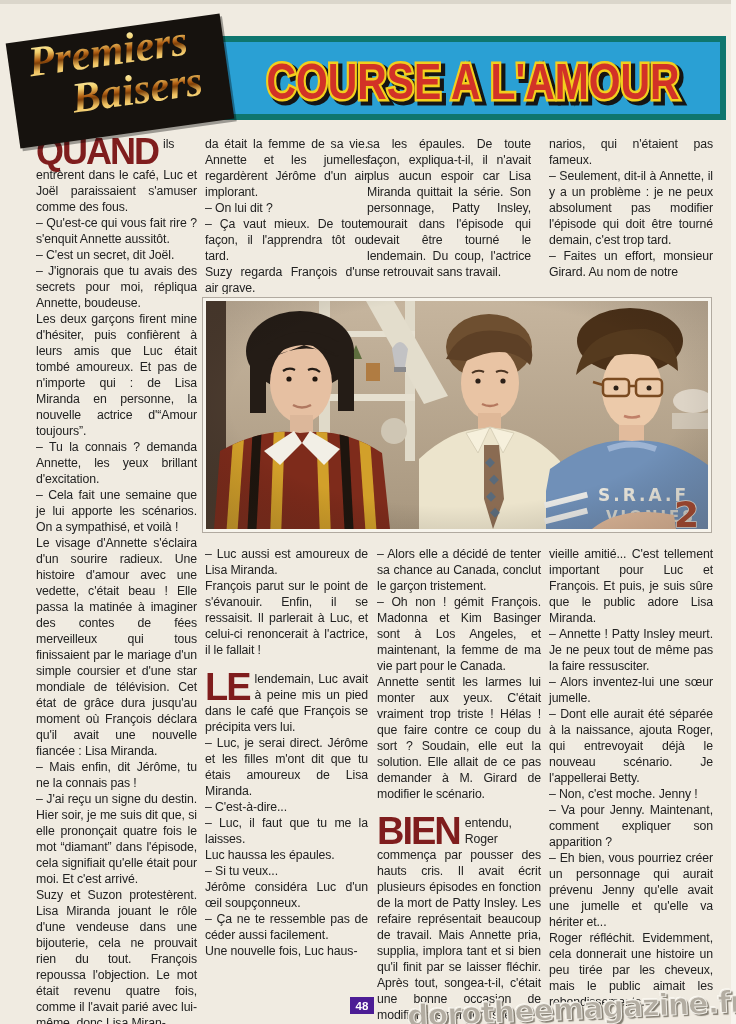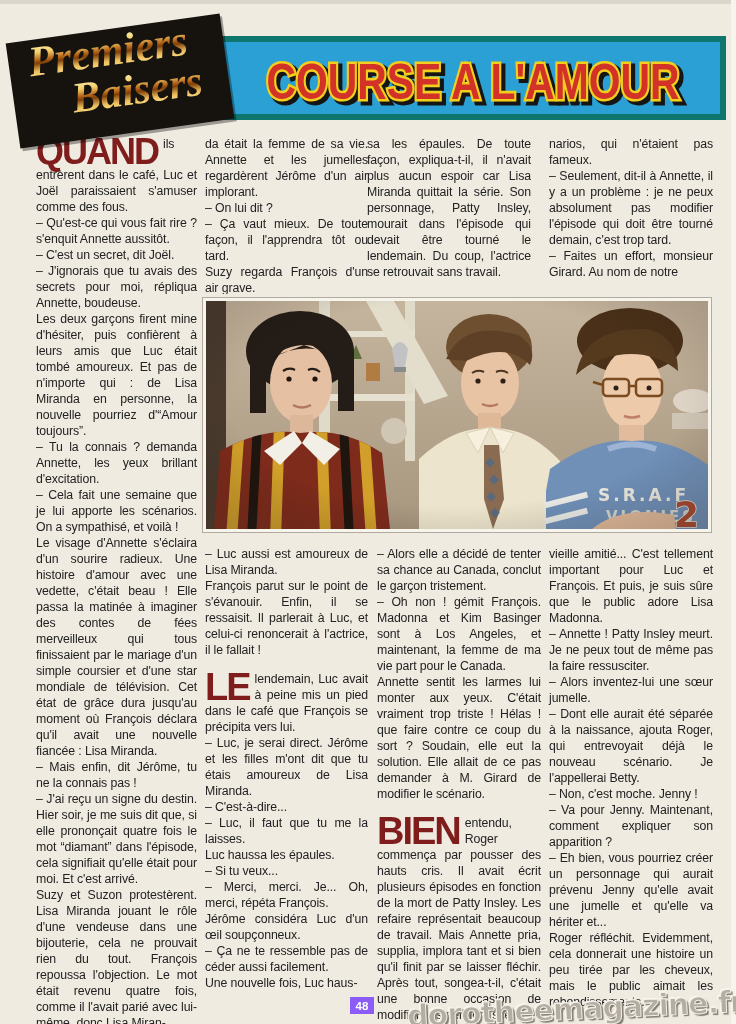--- a/index.html
+++ b/index.html
@@ -51,21 +51,21 @@
     position:absolute;left:203px;top:298px;width:508px;height:234px;
     border:3px solid #f7f4ec;box-sizing:border-box;
     box-shadow:0 0 0 1px rgba(60,50,40,.35);
     background:#b9a890;overflow:hidden;
   }
   .photo svg{display:block;width:100%;height:100%;}
 
   
   .pagenum{
     position:absolute;left:350px;top:997px;width:24px;height:17px;
-    background:#8b5cf6;color:#fff;font-weight:bold;font-size:11.5px;
+    background:#4c1d95;color:#fff;font-weight:bold;font-size:11.5px;
     display:flex;align-items:center;justify-content:center;
   }
   .watermark{
     position:absolute;right:-8px;bottom:-2px;
     transform:rotate(-2.5deg);
     font-family:"DejaVu Sans",sans-serif;font-weight:bold;font-size:30px;
     color:#b3ada2;letter-spacing:-1px;
     -webkit-text-stroke:1px #f3f0e9;
     text-shadow:2px 2px 1px #837d71,-1px -1px 0 #fffdf6;
     white-space:nowrap;
@@ -87,21 +87,21 @@
   <div class="logo-line logo-l1">Premiers</div>
   <div class="logo-line logo-l2">Baisers</div>
 </div>
 
 <div class="col" style="left:36px;top:136px;width:161px;">
   <p class="para"><span class="dropcap">QUAND</span><span>ils entrèrent dans le café, Luc et Joël paraissaient s'amuser comme des fous.</span></p>
   <div>
       <p class="para">– Qu'est-ce qui vous fait rire ? s'enquit Annette aussitôt.</p>
       <p class="para">– C'est un secret, dit Joël.</p>
       <p class="para">– J'ignorais que tu avais des secrets pour moi, répliqua Annette, boudeuse.</p>
-      <p class="para">Les deux garçons firent mine d'hésiter, puis confièrent à leurs amis que Luc était tombé amoureux. Et pas de n'importe qui : de Lisa Miranda en personne, la nouvelle pourriez d'“Amour toujours”.</p>
+      <p class="para">Les deux garçons firent mine d'hésiter, puis confièrent à leurs amis que Luc était tombé amoureux. Et pas de n'importe qui : de Lisa Miranda en personne, la nouvelle actrice d'“Amour toujours”.</p>
       <p class="para">– Tu la connais ? demanda Annette, les yeux brillant d'excitation.</p>
       <p class="para">– Cela fait une semaine que je lui apporte les scénarios. On a sympathisé, et voilà !</p>
       <p class="para">Le visage d'Annette s'éclaira d'un sourire radieux. Une histoire d'amour avec une vedette, c'était beau ! Elle passa la matinée à imaginer des contes de fées merveilleux qui tous finissaient par le mariage d'un simple coursier et d'une star mondiale de télévision. Cet état de grâce dura jusqu'au moment où François déclara qu'il avait une nouvelle fiancée : Lisa Miranda.</p>
       <p class="para">– Mais enfin, dit Jérôme, tu ne la connais pas !</p>
       <p class="para">– J'ai reçu un signe du destin. Hier soir, je me suis dit que, si elle prononçait quatre fois le mot “diamant” dans l'épisode, cela signifiait qu'elle était pour moi. Et c'est arrivé.</p>
       <p class="para">Suzy et Suzon protestèrent. Lisa Miranda jouant le rôle d'une vendeuse dans une bijouterie, cela ne prouvait rien du tout. François repoussa l'objection. Le mot était revenu quatre fois, comme il l'avait parié avec lui-même, donc Lisa Miran-</p>
     </div>
 </div>
 
 <div class="col" style="left:205px;top:136px;width:163px;height:158px;overflow:hidden;">
@@ -240,39 +240,38 @@
       <p class="para">– Luc aussi est amoureux de Lisa Miranda.</p>
       <p class="para">François parut sur le point de s'évanouir. Enfin, il se ressaisit. Il parlerait à Luc, et celui-ci renoncerait à l'actrice, il le fallait !</p>
     </div>
   <p class="para sect"><span class="dropcap small">LE</span><span>lendemain, Luc avait à peine mis un pied dans le café que François se précipita vers lui.</span></p>
   <div>
       <p class="para">– Luc, je serai direct. Jérôme et les filles m'ont dit que tu étais amoureux de Lisa Miranda.</p>
       <p class="para">– C'est-à-dire...</p>
       <p class="para">– Luc, il faut que tu me la laisses.</p>
       <p class="para">Luc haussa les épaules.</p>
       <p class="para">– Si tu veux...</p>
-      <p class="para">– Merci, merci. Je... Oh, merci, répéta François.</p>
       <p class="para">Jérôme considéra Luc d'un œil soupçonneux.</p>
       <p class="para">– Ça ne te ressemble pas de céder aussi facilement.</p>
       <p class="para">Une nouvelle fois, Luc haus-</p>
     </div>
 </div>
 
 <div class="col" style="left:377px;top:546px;width:164px;">
   <div>
       <p class="para">– Alors elle a décidé de tenter sa chance au Canada, conclut le garçon tristement.</p>
       <p class="para">– Oh non ! gémit François. Madonna et Kim Basinger sont à Los Angeles, et maintenant, la femme de ma vie part pour le Canada.</p>
       <p class="para">Annette sentit les larmes lui monter aux yeux. C'était vraiment trop triste ! Hélas ! que faire contre ce coup du sort ? Soudain, elle eut la solution. Elle allait de ce pas demander à M. Girard de modifier le scénario.</p>
     </div>
   <p class="para sect"><span class="dropcap small">BIEN</span><span>entendu, Roger commença par pousser des hauts cris. Il avait écrit plusieurs épisodes en fonction de la mort de Patty Insley. Les refaire représentait beaucoup de travail. Mais Annette pria, supplia, implora tant et si bien qu'il finit par se laisser fléchir. Après tout, songea-t-il, c'était une bonne occasion de modifier ses derniers scé-</span></p>
 </div>
 
 <div class="col" style="left:549px;top:546px;width:164px;">
   <div>
-      <p class="para">vieille amitié... C'est tellement important pour Luc et François. Et puis, je suis sûre que le public adore Lisa Madonna.</p>
+      <p class="para">vieille amitié... C'est tellement important pour Luc et François. Et puis, je suis sûre que le public adore Lisa Miranda.</p>
       <p class="para">– Annette ! Patty Insley meurt. Je ne peux tout de même pas la faire ressusciter.</p>
       <p class="para">– Alors inventez-lui une sœur jumelle.</p>
       <p class="para">– Dont elle aurait été séparée à la naissance, ajouta Roger, qui entrevoyait déjà le nouveau scénario. Je l'appellerai Betty.</p>
       <p class="para">– Non, c'est moche. Jenny !</p>
       <p class="para">– Va pour Jenny. Maintenant, comment expliquer son apparition ?</p>
       <p class="para">– Eh bien, vous pourriez créer un personnage qui aurait prévenu Jenny qu'elle avait une jumelle et qu'elle va hériter et...</p>
       <p class="para">Roger réfléchit. Evidemment, cela donnerait une histoire un peu tirée par les cheveux, mais le public aimait les rebondissements.</p>
     </div>
 </div>
 

